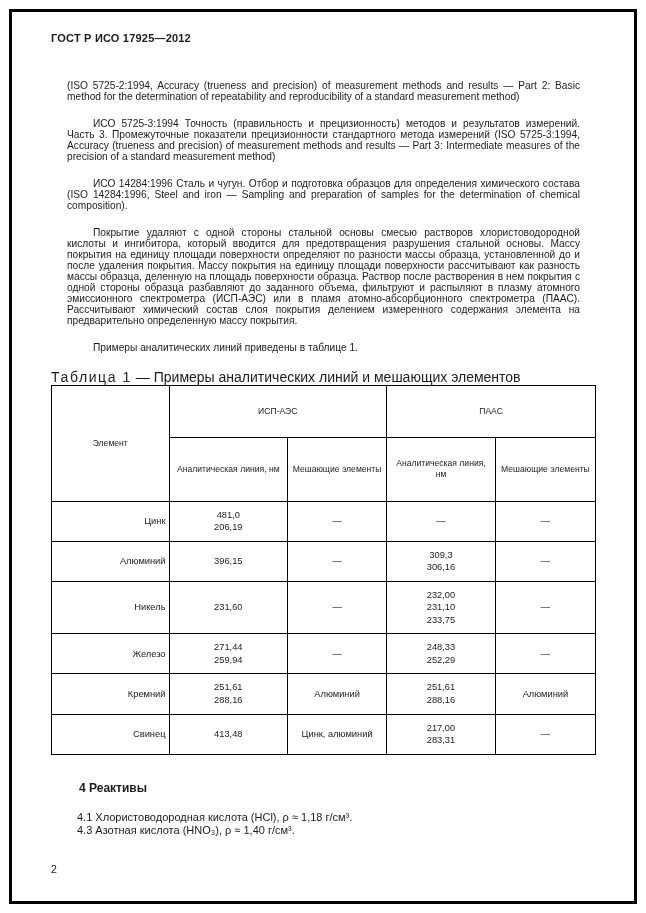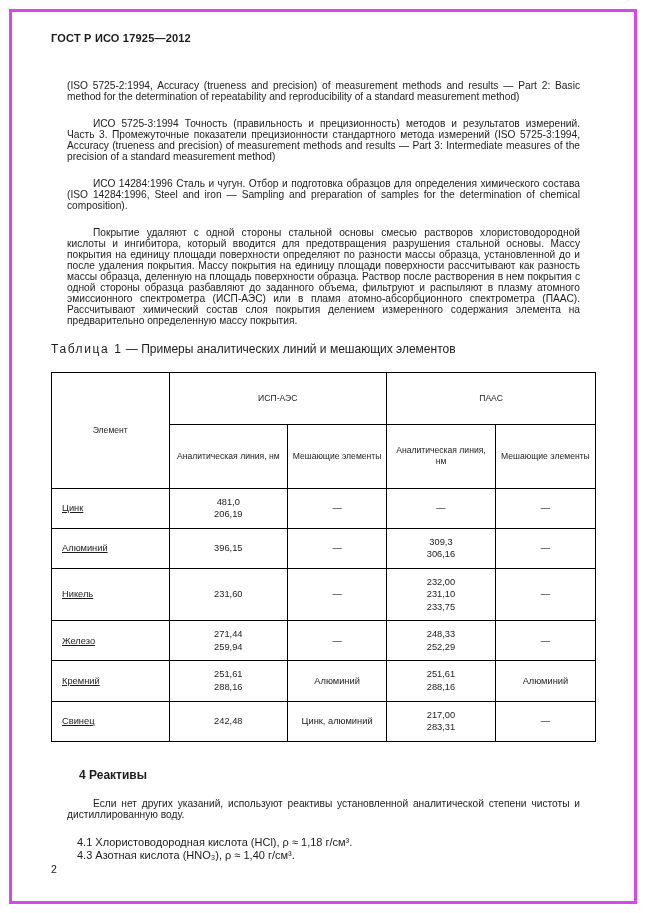--- a/index.html
+++ b/index.html
@@ -7,21 +7,21 @@
     width: 646px; height: 913px;
     background: #ffffff;
     font-family: "Liberation Sans", sans-serif;
     color: #1c1c1c;
     position: relative;
     overflow: hidden;
   }
   .frame {
     position: absolute;
     top: 9px; left: 9px; right: 9px; bottom: 9px;
-    border: 3px solid #d946ef;
+    border: 3px solid #000000;
     box-sizing: border-box;
     overflow: hidden;
   }
   .content { padding: 20px 38px 0 39px; }
 
   .doc-header {
     font-weight: bold;
     font-size: 11px;
     letter-spacing: 0.2px;
     margin-bottom: 36px;
@@ -37,22 +37,22 @@
   p.noindent { text-indent: 0; }
 
   h2.sec {
     font-size: 12px;
     font-weight: bold;
     margin: 18px 0 16px 28px;
   }
   h2.sec4 { margin-top: 26px; }
 
   .tbl-caption {
-    font-size: 12px;
-    margin: 14px 0 16px 0;
+    font-size: 14px;
+    margin: 14px 0 0 0;
   }
   .cap-label { letter-spacing: 1.6px; }
 
   table.lines {
     width: 100%;
     border-collapse: collapse;
     table-layout: fixed;
   }
   table.lines th, table.lines td {
     border: 1px solid #000;
@@ -68,23 +68,22 @@
   }
   table.lines td {
     font-size: 9.3px;
     text-align: center;
     vertical-align: middle;
     padding: 7px 3px;
     line-height: 1.35;
     white-space: pre-line;
   }
   table.lines td.el {
-    text-align: left;
+    text-align: right;
     padding-left: 10px;
-    text-decoration: underline;
   }
   tr.grp-row th { height: 17px; }
   tr.sub-row th { height: 32px; }
 
   p.item {
     font-size: 11px;
     line-height: 13.2px;
     margin: 0;
     text-indent: 26px;
     text-align: left;
@@ -104,20 +103,21 @@
   <div class="content">
 
     <div class="doc-header">ГОСТ Р ИСО 17925—2012</div>
 
     <p class="body noindent">(ISO 5725-2:1994, Accuracy (trueness and precision) of measurement methods and results — Part 2: Basic method for the determination of repeatability and reproducibility of a standard measurement method)</p>
     <p class="body">ИСО 5725-3:1994 Точность (правильность и прецизионность) методов и результатов измерений. Часть 3. Промежуточные показатели прецизионности стандартного метода измерений (ISO 5725-3:1994, Accuracy (trueness and precision) of measurement methods and results — Part 3: Intermediate measures of the precision of a standard measurement method)</p>
     <p class="body">ИСО 14284:1996 Сталь и чугун. Отбор и подготовка образцов для определения химического состава (ISO 14284:1996, Steel and iron — Sampling and preparation of samples for the determination of chemical composition).</p>
 
 
     <p class="body">Покрытие удаляют с одной стороны стальной основы смесью растворов хлористоводородной кислоты и ингибитора, который вводится для предотвращения разрушения стальной основы. Массу покрытия на единицу площади поверхности определяют по разности массы образца, установленной до и после удаления покрытия. Массу покрытия на единицу площади поверхности рассчитывают как разность массы образца, деленную на площадь поверхности образца. Раствор после растворения в нем покрытия с одной стороны образца разбавляют до заданного объема, фильтруют и распыляют в плазму атомного эмиссионного спектрометра (ИСП-АЭС) или в пламя атомно-абсорбционного спектрометра (ПААС). Рассчитывают химический состав слоя покрытия делением измеренного содержания элемента на предварительно определенную массу покрытия.</p>
+    <p class="body">Примеры аналитических линий приведены в таблице 1.</p>
 
     <div class="tbl-caption">
       <span class="cap-label">Таблица 1</span>
       <span>— Примеры аналитических линий и мешающих элементов</span>
     </div>
 
     <table class="lines">
       <colgroup>
         <col style="width:21.6%">
         <col style="width:21.8%">
@@ -177,30 +177,29 @@
           <td class="el">Кремний</td>
           <td>251,61
 288,16</td>
           <td>Алюминий</td>
           <td>251,61
 288,16</td>
           <td>Алюминий</td>
         </tr>
         <tr>
           <td class="el">Свинец</td>
-          <td>242,48</td>
+          <td>413,48</td>
           <td>Цинк,  алюминий</td>
           <td>217,00
 283,31</td>
           <td>—</td>
         </tr>
       </tbody>
     </table>
 
     <h2 class="sec sec4">4 Реактивы</h2>
 
-    <p class="body">Если нет других указаний, используют реактивы установленной аналитической степени чистоты и дистиллированную воду.</p>
     <p class="item">4.1 Хлористоводородная кислота (HCl), ρ ≈ 1,18 г/см³.</p>
     <p class="item">4.3 Азотная кислота (HNO₃), ρ ≈ 1,40 г/см³.</p>
 
     <div class="page-num">2</div>
   </div>
 </div>
 
 </body></html>

